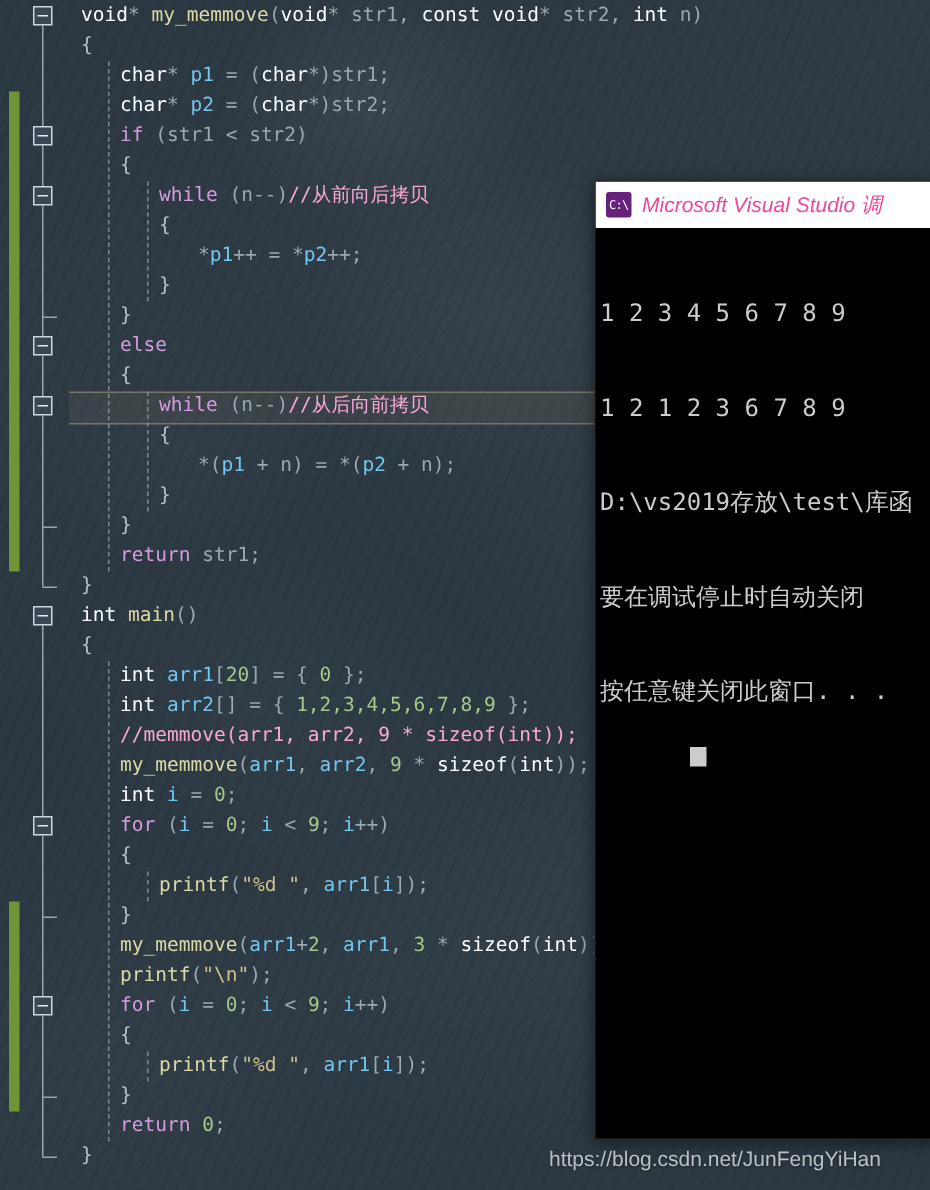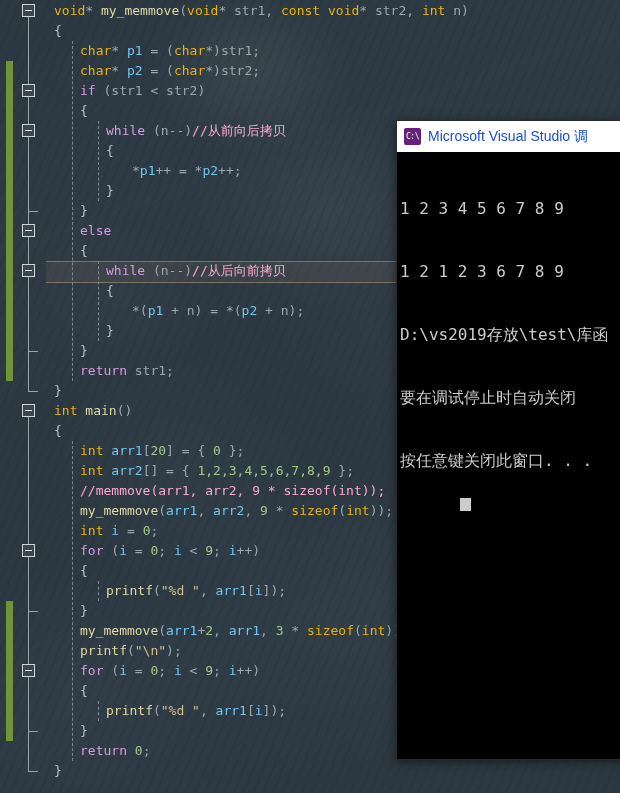--- a/index.html
+++ b/index.html
@@ -75,21 +75,21 @@
   .indent-guide{
     position:absolute;width:0;border-left:1px dashed #8d979d;opacity:.85;
   }
   .cur-line{
     position:absolute;left:0;width:574px;height:20px;
     border-top:1px solid #7a7366;border-bottom:1px solid #7a7366;
     background:rgba(120,112,96,.18);
   }
   
   .kw   {color:#d79be0;}            
-  .type {color:#eab308;}            
+  .type {color:#ffffff;}            
   .fn   {color:#ddd9a6;}            
   .var  {color:#73c6f0;}            
   .num  {color:#a6c98a;}            
   .str  {color:#cfc08a;}            
   .cmt  {color:#f9a8d4;}            
   .pun  {color:#9aa8af;}            
   .brc  {color:#b9c2c7;}            
 
   
   .console{
@@ -104,21 +104,21 @@
     padding-left:7px;gap:7px;
   }
   .console-ico{
     width:17px;height:17px;background:#68217a;border-radius:2px;
     display:flex;align-items:center;justify-content:center;
     color:#fff;font-size:8px;font-family:"DejaVu Sans Mono",monospace;
     letter-spacing:-.5px;
   }
   .console-title-text{
     font-family:"Liberation Sans",sans-serif;
-    font-size:14px;color:#1d4ed8;white-space:nowrap;
+    font-size:14px;color:#ec4899;white-space:nowrap;font-style:italic;
   }
   .console-body{
     padding:4px 0 0 3px;
     color:#cccccc;
     font-family:"DejaVu Sans Mono","Liberation Mono",monospace;
     font-size:16px;line-height:21px;white-space:pre;
   }
   .cursor-block{
     display:inline-block;width:11px;height:13px;background:#cccccc;
     margin-top:6px;margin-left:2px;
@@ -174,14 +174,15 @@
     <div class="console-body">
       <div>1 2 3 4 5 6 7 8 9</div>
       <div>1 2 1 2 3 6 7 8 9</div>
       <div>D:\vs2019存放\test\库函</div>
       <div>要在调试停止时自动关闭</div>
       <div>按任意键关闭此窗口. . .</div>
       <div class="cursor-block"></div>
     </div>
   </div>
 
+  <div class="watermark">https://blog.csdn.net/JunFengYiHan</div>
 
 </div>
 
 </body></html>

